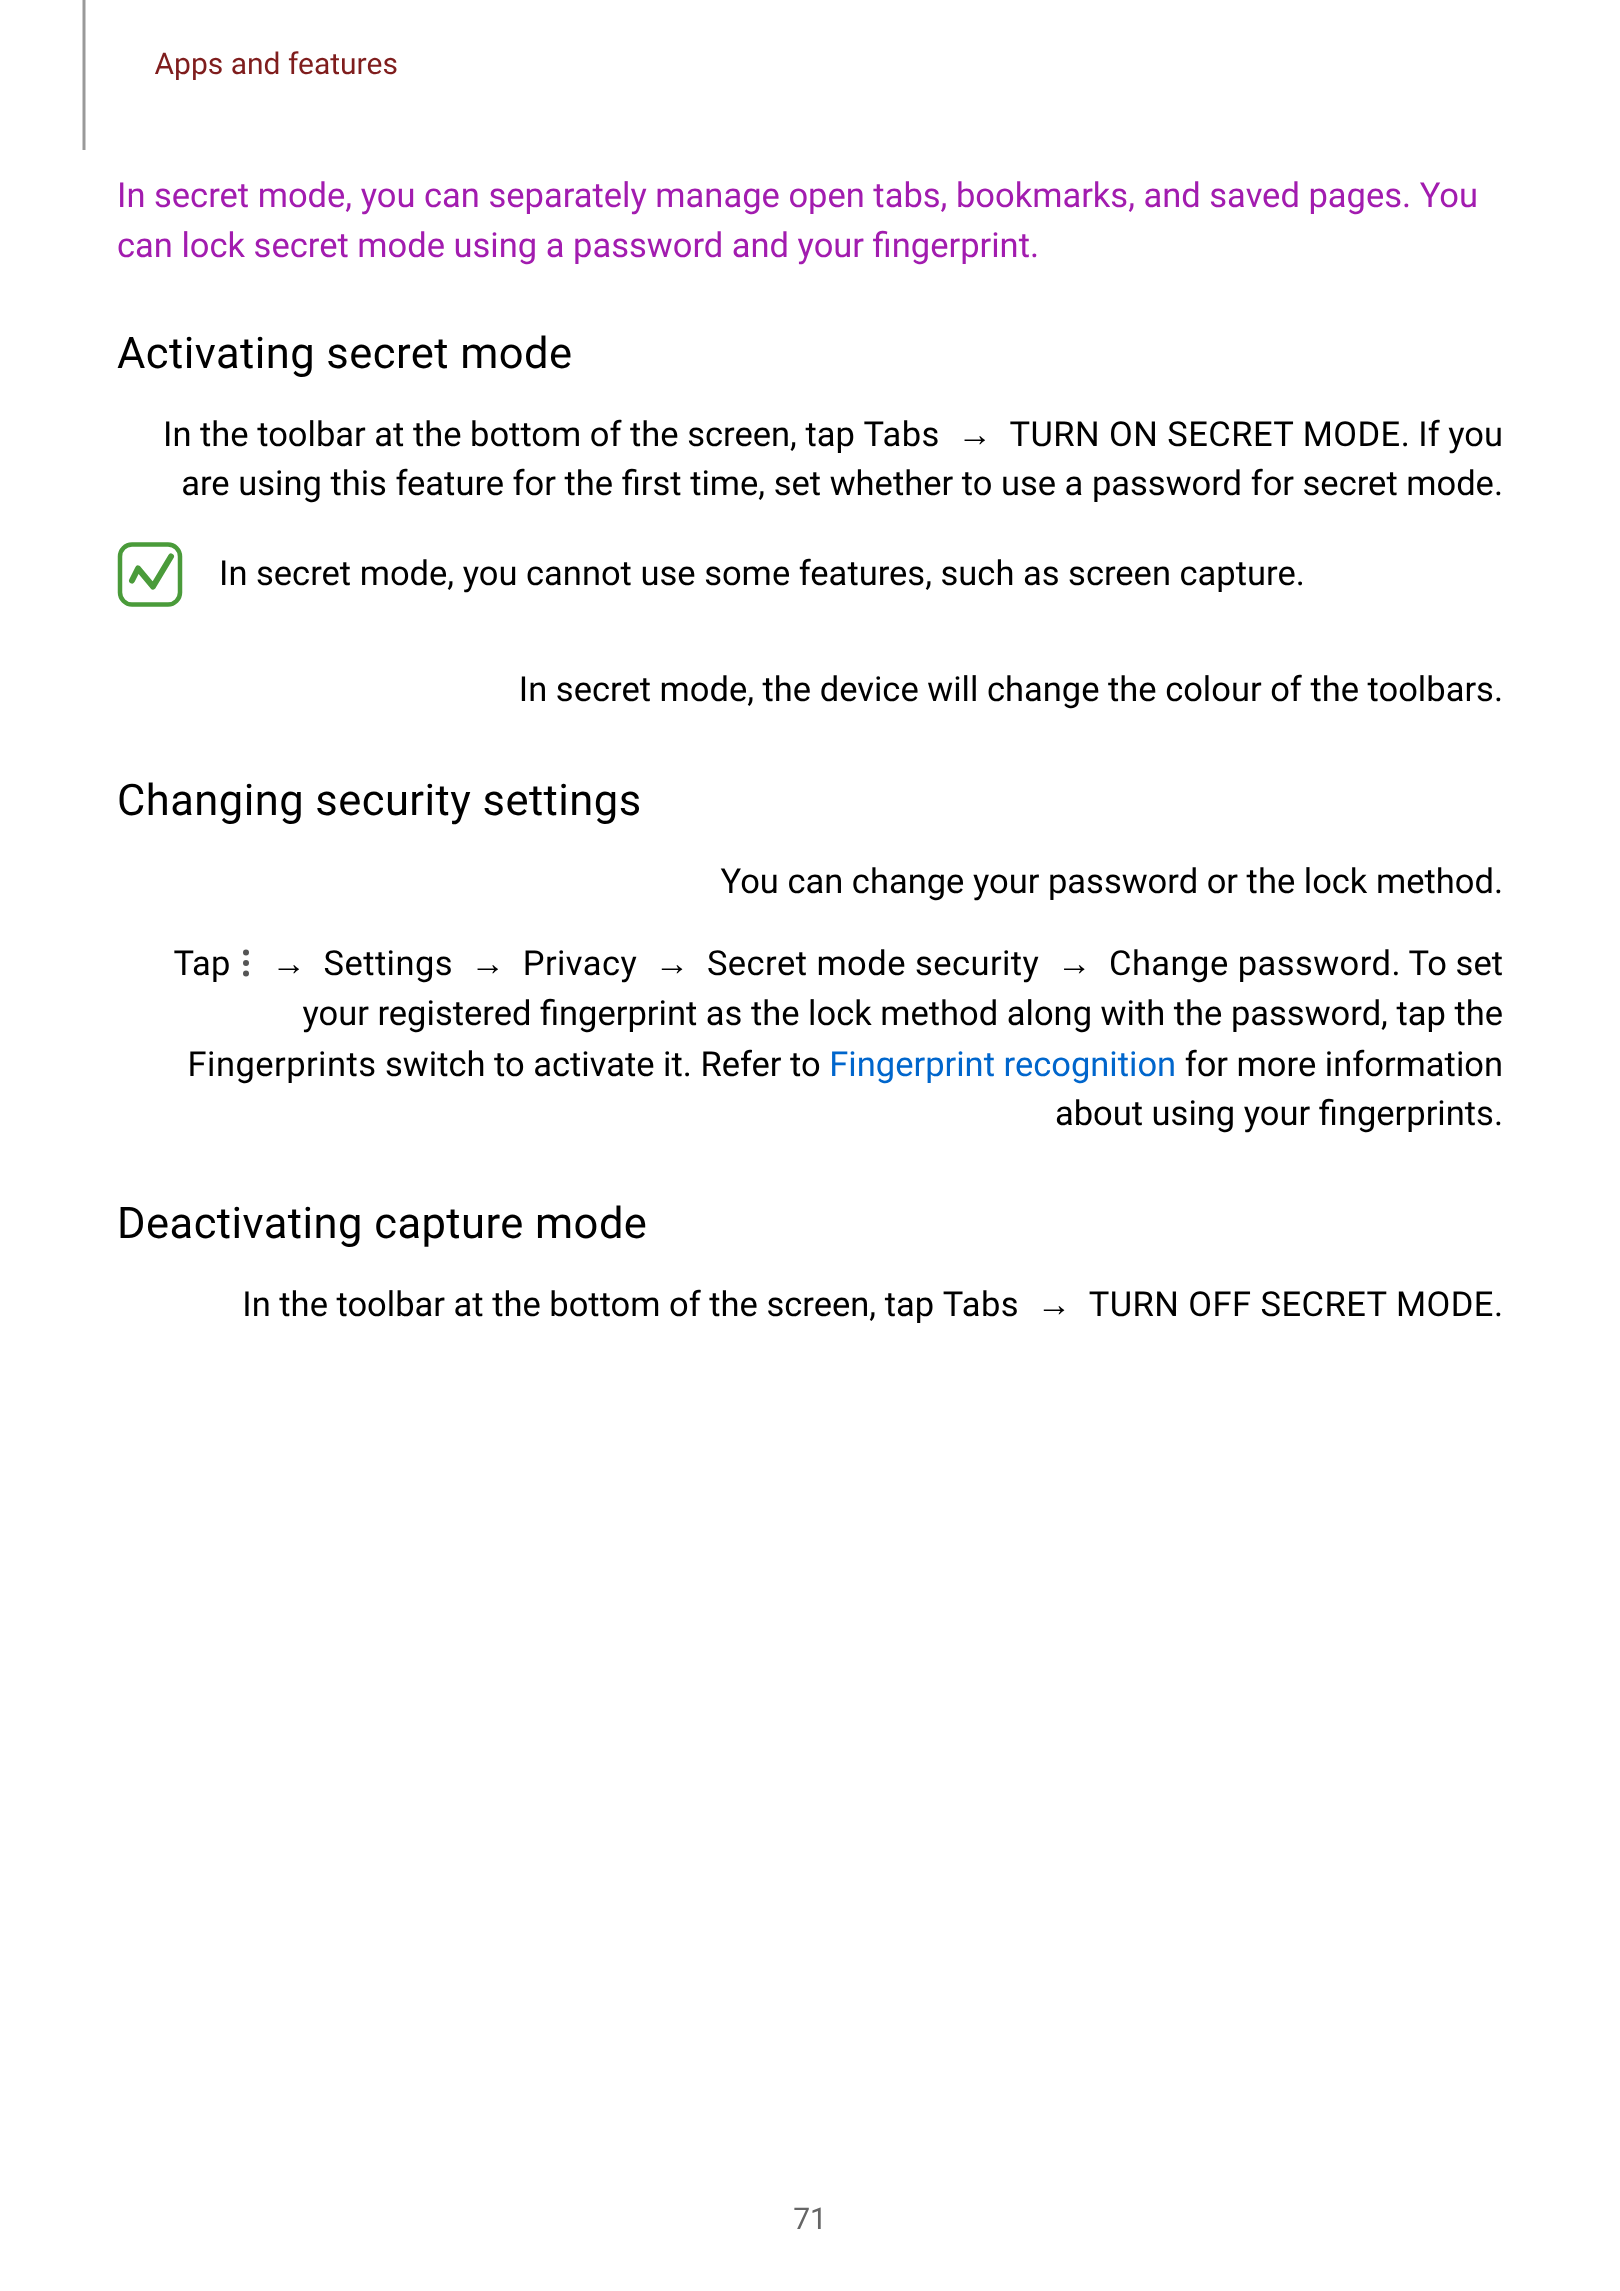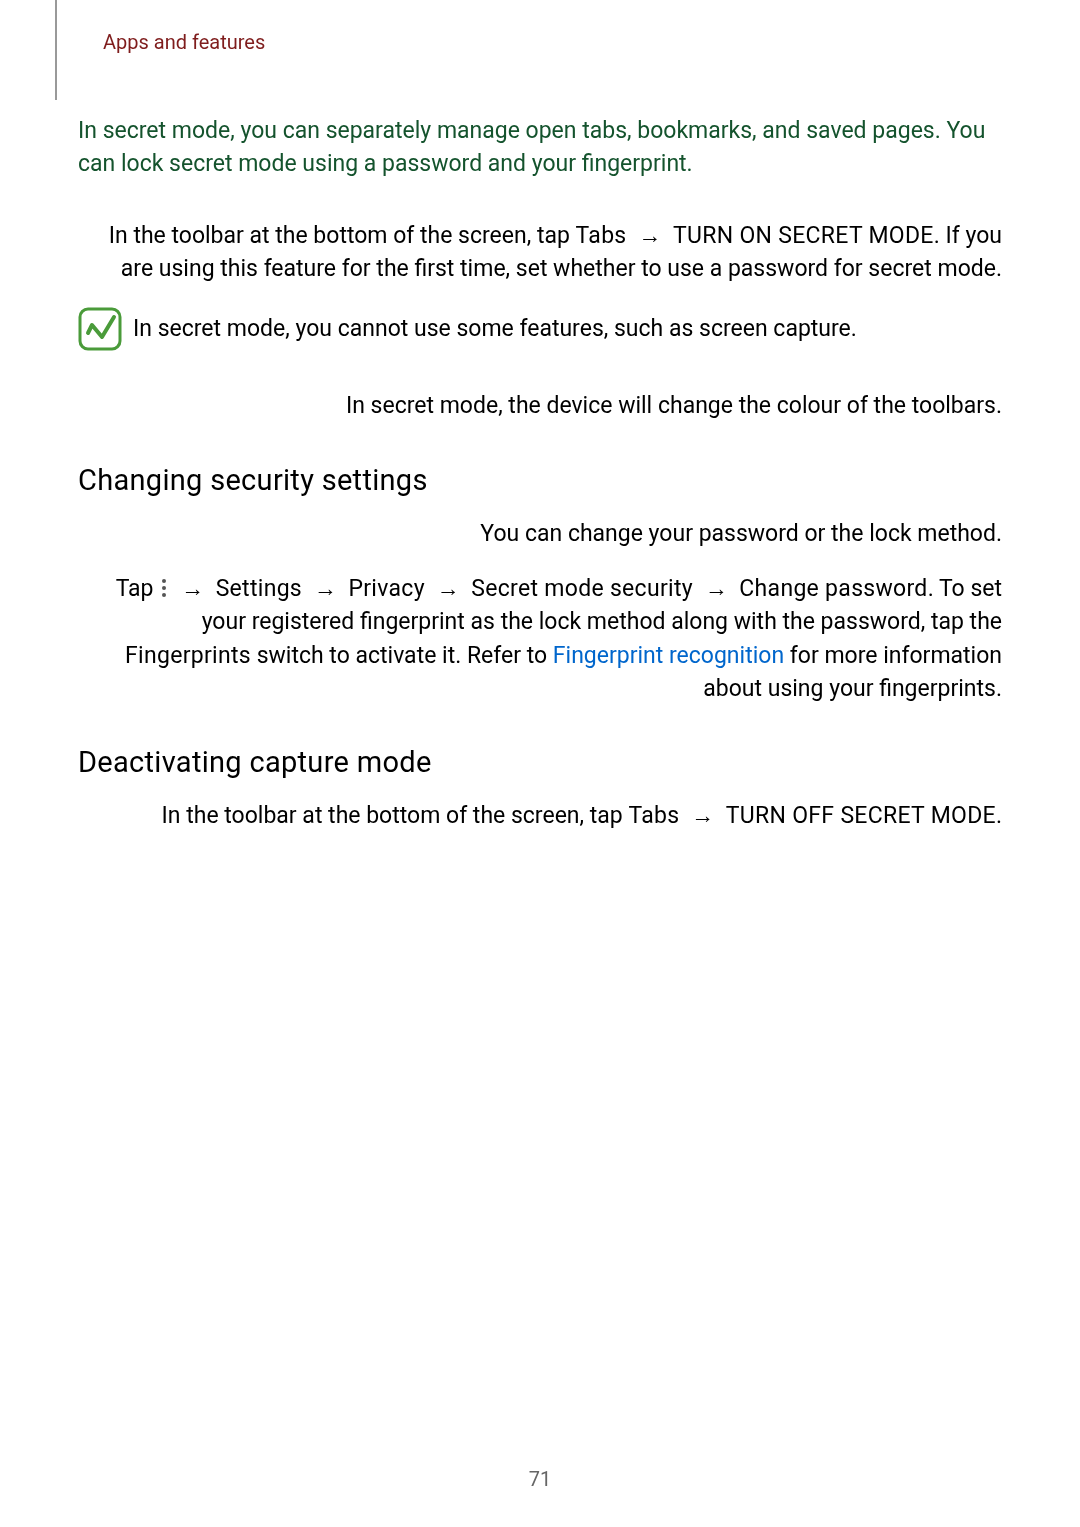--- a/index.html
+++ b/index.html
@@ -34,21 +34,21 @@
     }
     h1 {
       font-size: 40px;
       font-weight: 400;
       color: #a04a6a;
       margin-bottom: 30px;
       letter-spacing: 0.5px;
     }
     .body-text {
       font-size: 23px;
-      color: #14532d;
+      color: #a21caf;
       line-height: 1.45;
       margin-bottom: 38px;
     }
     h2 {
       font-size: 29px;
       font-weight: 400;
       color: #000;
       margin-bottom: 20px;
       letter-spacing: 0.3px;
     }
@@ -61,21 +61,21 @@
     }
     .ui-label {
       letter-spacing: 0.3px;
     }
     .arrow {
       padding: 0 6px;
     }
     .note-box {
       display: flex;
       align-items: center;
-      gap: 11px;
+      gap: 24px;
       margin-bottom: 38px;
     }
     .note-icon {
       width: 44px;
       height: 44px;
       flex-shrink: 0;
     }
     .note-icon svg {
       width: 100%;
       height: 100%;
@@ -122,20 +122,21 @@
 
 <div class="page-border"></div>
 
 <div class="page">
   <div class="breadcrumb">Apps and features</div>
 
 
   <p class="body-text">In secret mode, you can separately manage open tabs, bookmarks, and saved pages. You can lock secret mode using a password and your fingerprint.</p>
 
   <div class="section">
+    <h2>Activating secret mode</h2>
     <p class="paragraph">
       <span>In the toolbar at the bottom of the screen, tap </span><span class="ui-label">Tabs</span><span class="arrow"> → </span><span class="ui-label">TURN ON SECRET MODE</span><span>. If you are using this feature for the first time, set whether to use a password for secret mode.</span>
     </p>
 
     <div class="note-box">
       <div class="note-icon">
         <svg viewBox="0 0 44 44">
           <rect x="2" y="2" width="40" height="40" rx="8" ry="8" fill="none" stroke="#4a9b3a" stroke-width="3"></rect>
           <path d="M 10 26 L 14 18 L 24 30 L 36 10" fill="none" stroke="#4a9b3a" stroke-width="4" stroke-linecap="round" stroke-linejoin="round"></path>
         </svg>

